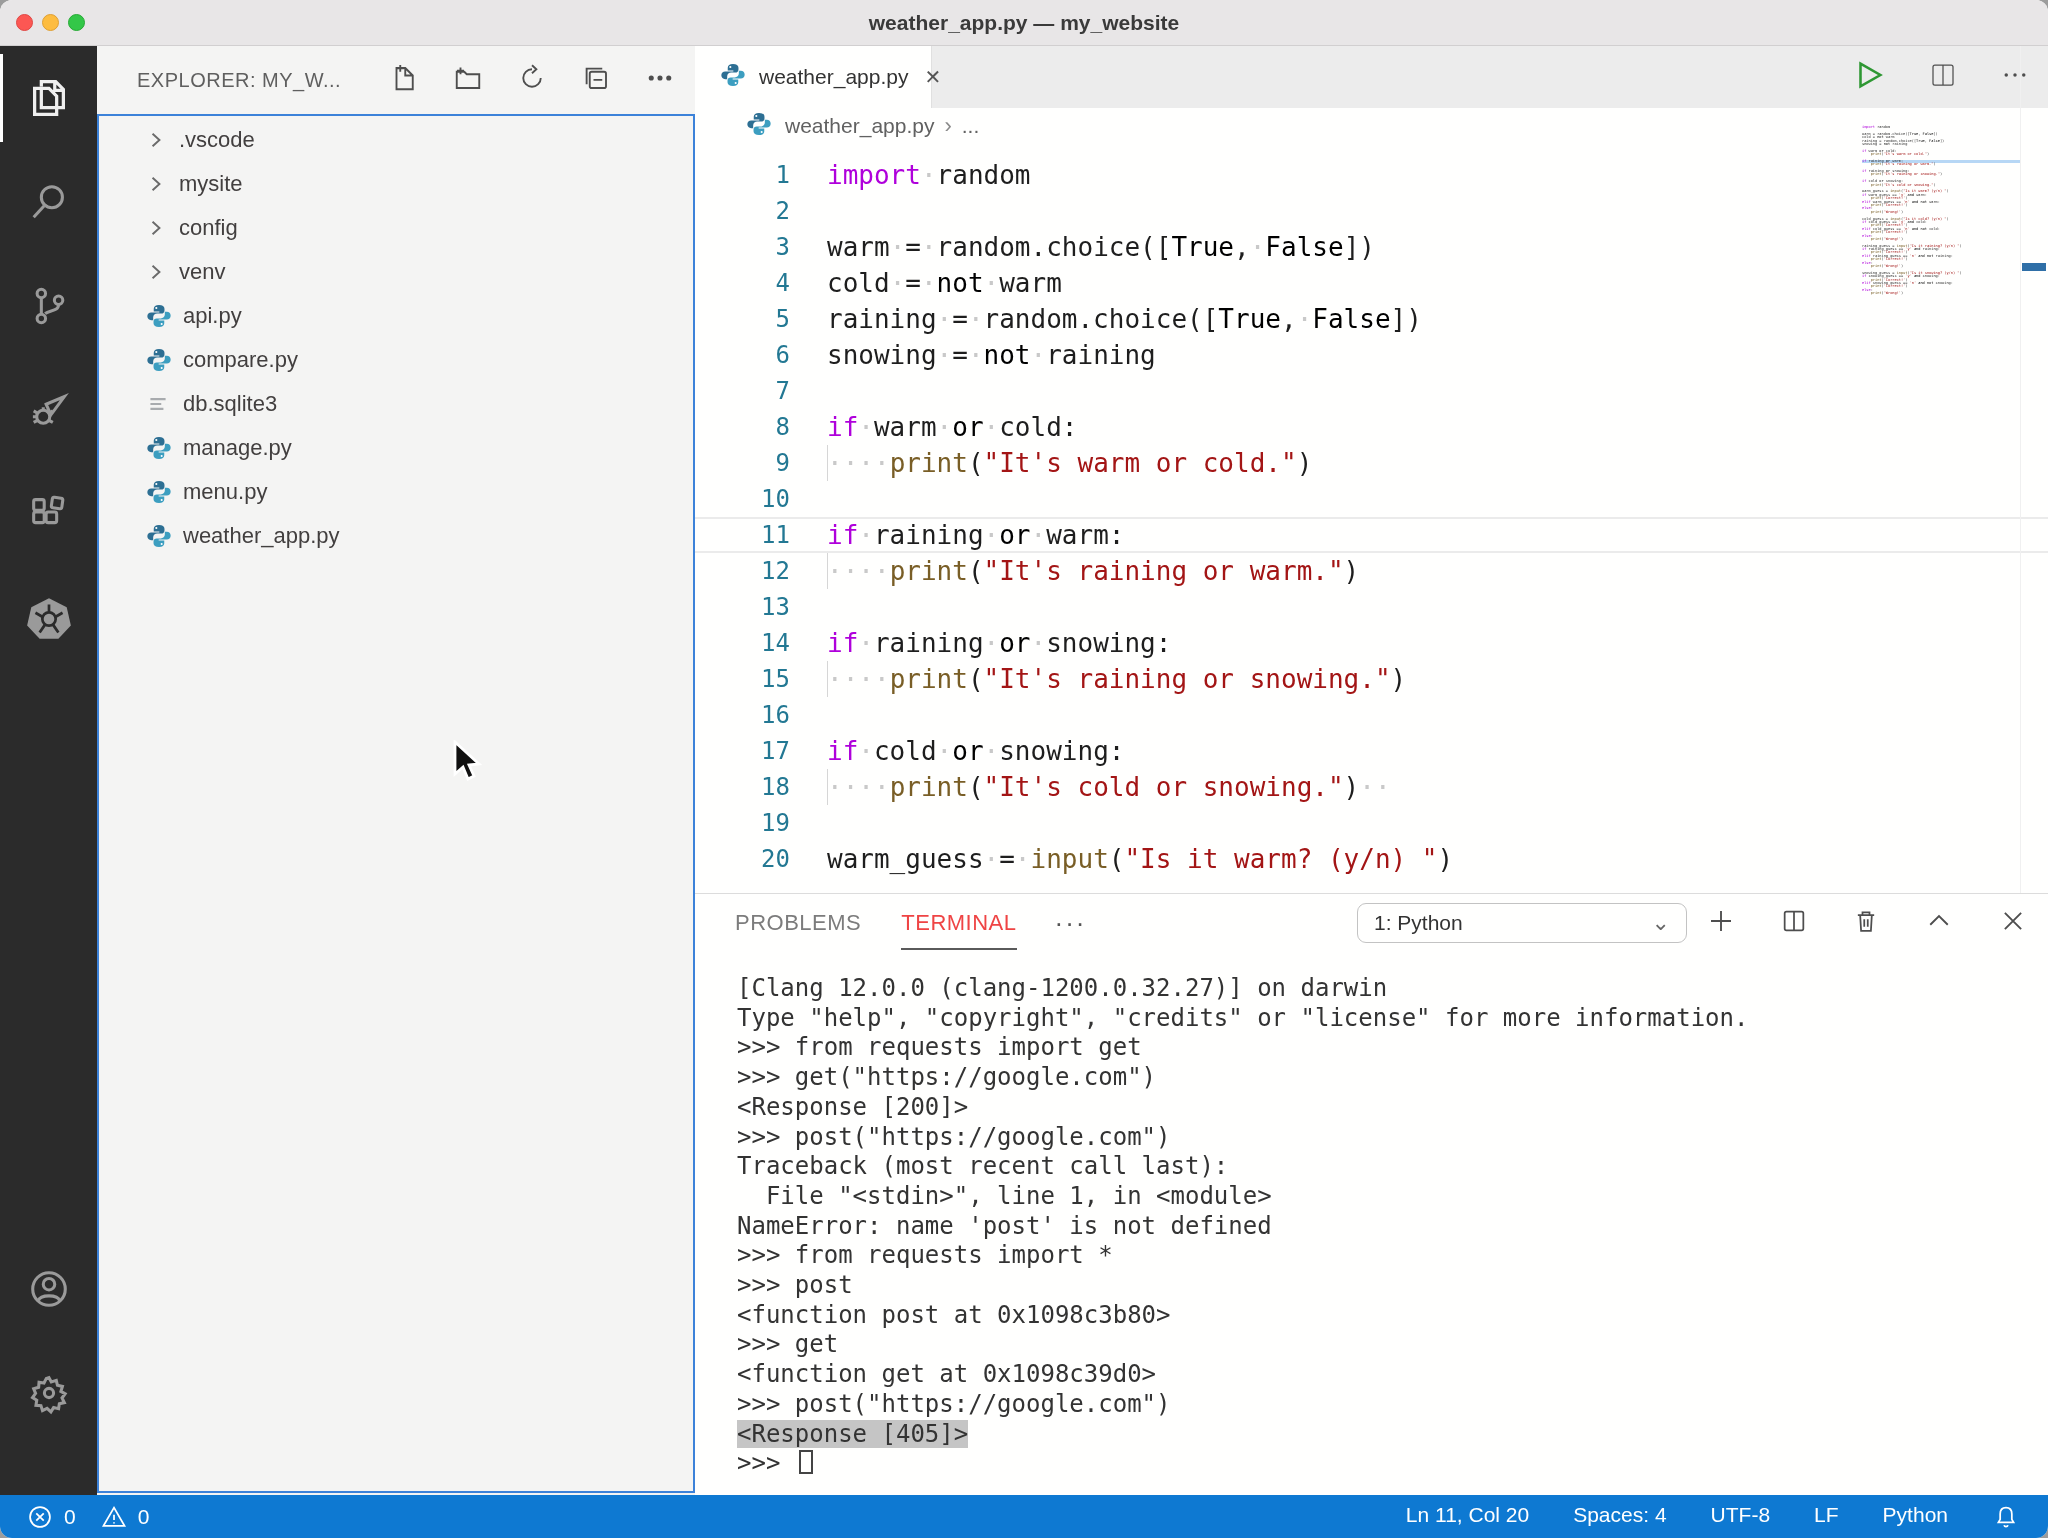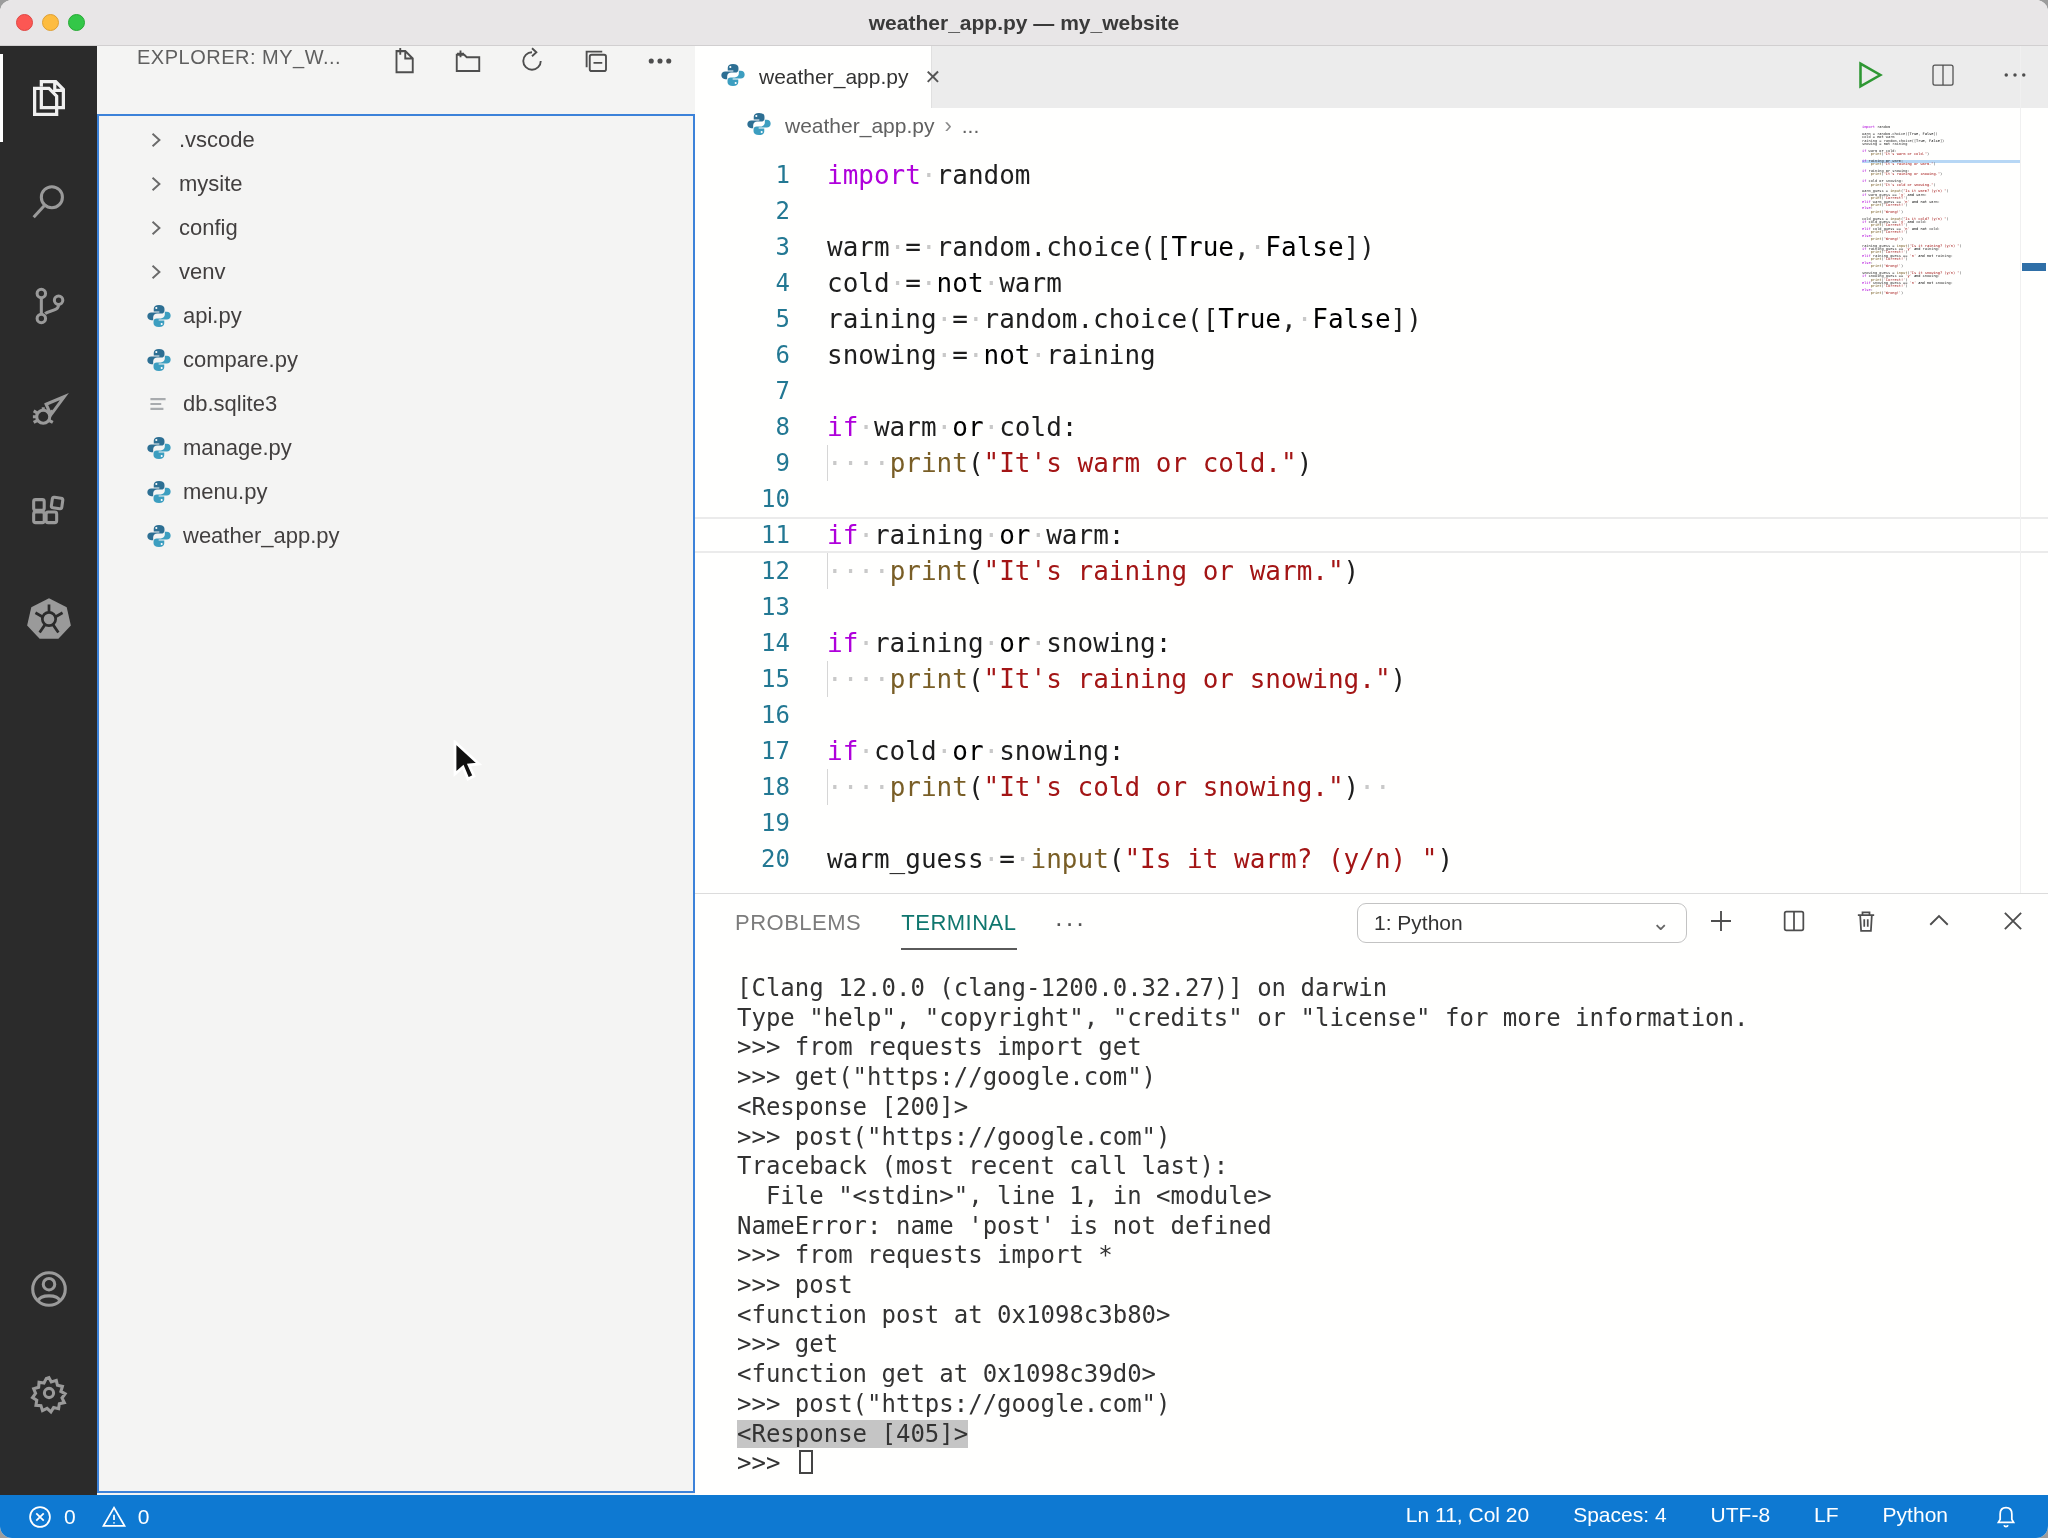--- a/index.html
+++ b/index.html
@@ -17,21 +17,21 @@
   
   #activitybar { position:absolute; left:0; top:46px; width:97px; height:1449px; background:#2b2b2b; }
   .act-item { position:relative; width:97px; height:104px; display:flex; align-items:center; justify-content:center; }
   .act-item svg { stroke:#9a9a9a; fill:none; stroke-width:1.6; }
   .act-item.active svg { stroke:#efefef; }
   .act-item.active::before { content:""; position:absolute; left:0; top:8px; bottom:8px; width:3px; background:#ffffff; }
   #act-bottom { position:absolute; left:0; bottom:50px; width:97px; }
 
   
   #sidebar { position:absolute; left:97px; top:46px; width:598px; height:1449px; background:#f4f4f3; }
-  #explorer-header { position:absolute; left:0; top:0; width:598px; height:68px; display:flex; align-items:flex-start; }
+  #explorer-header { position:absolute; left:0; top:0; width:598px; height:68px; display:flex; align-items:center; }
   #explorer-title { margin-left:40px; font-size:20px; color:#5f5f5f; letter-spacing:0.5px; flex:0 0 auto; }
   #explorer-actions { display:flex; gap:34px; margin-left:48px; }
   #explorer-actions svg { stroke:#4e4e4e; fill:none; stroke-width:1.5; }
   #tree-focus-border { position:absolute; left:0; top:68px; width:598px; height:1379px; border:2px solid #3c82d9; pointer-events:none; z-index:5; }
   #file-tree { position:absolute; left:12px; top:72px; width:598px; }
   .tree-row { display:flex; align-items:center; height:44px; padding-left:36px; font-size:22px; color:#423f3f; cursor:pointer; }
   .tree-row .twisty { width:34px; display:flex; align-items:center; }
   .tree-row .ficon { width:38px; display:flex; align-items:center; }
 
   
@@ -62,21 +62,21 @@
   #minimap { position:absolute; left:1167px; top:62px; width:158px; height:420px; font-family:"DejaVu Sans Mono", monospace; font-size:3.6px; line-height:3.4px; white-space:pre; color:#333; overflow:hidden; padding-top:18px; }
   .mrow { height:3.4px; }
   .mrow.sel { background:#b7d7f5; }
   #overview-ruler { position:absolute; right:0; top:0; width:28px; height:847px; border-left:1px solid #f0f0f0; }
   #overview-marker { position:absolute; right:2px; top:217px; width:24px; height:8px; background:#2f6fa7; }
 
   
   #panel { position:absolute; left:695px; top:893px; width:1353px; height:602px; background:#fffffe; border-top:1px solid #dcdcdc; }
   #panel-header { position:absolute; left:0; top:0; width:1369px; height:58px; display:flex; align-items:center; }
   .panel-tab { font-size:22px; letter-spacing:0.5px; margin-left:40px; color:#7c7c7c; position:relative; height:58px; display:flex; align-items:center; }
-  .panel-tab.active { color:#0f766e; }
+  .panel-tab.active { color:#ef4444; }
   .panel-tab.active::after { content:""; position:absolute; left:0; right:0; bottom:2px; height:2px; background:#5a5a5a; }
   #panel-more { margin-left:38px; color:#555; font-size:26px; letter-spacing:2px; }
   #terminal-picker { position:absolute; left:662px; top:9px; width:330px; height:40px; border:1px solid #c3c3c3; border-radius:9px; background:#fffffe; display:flex; align-items:center; font-size:21px; color:#333; padding:0 16px; justify-content:space-between; }
   #panel-actions { position:absolute; right:36px; top:0; height:58px; display:flex; align-items:center; gap:44px; }
   #panel-actions svg { stroke:#4e4e4e; fill:none; stroke-width:1.5; }
 
   #terminal { position:absolute; left:42px; top:80px; width:1280px; font-family:"DejaVu Sans Mono", monospace; font-size:24px; line-height:29.7px; color:#333333; white-space:pre; }
   .trow .selbg { background:#c5c5c5; }
   #term-cursor { display:inline-block; width:14px; height:24px; border:2px solid #444; vertical-align:-3px; margin-left:4px; }
 

